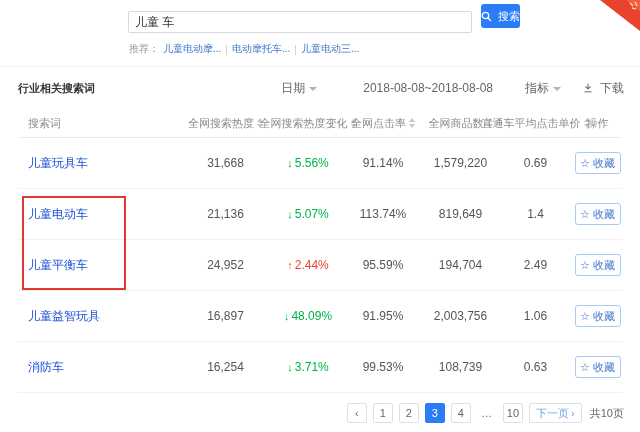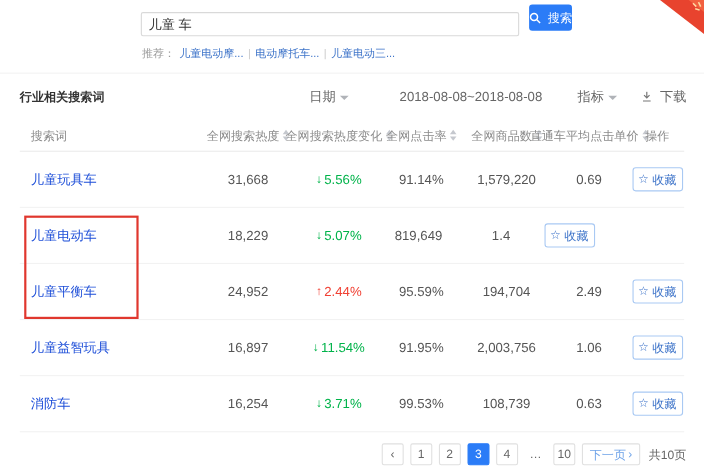--- a/index.html
+++ b/index.html
@@ -207,25 +207,26 @@
             <span class="star">☆</span>
             <span>收藏</span>
           </button>
         </div>
     </div>
 
     <div class="tr row">
       <div class="td c-term">
           <a class="term-link">儿童电动车</a>
         </div>
-      <div class="td c-heat num">18,229</div>
+      <div class="td c-heat num">21,136</div>
       <div class="td c-change change-cell down">
           <span class="arrow">↓</span>
           <span>5.07%</span>
         </div>
+      <div class="td c-ctr num">113.74%</div>
       <div class="td c-products num">819,649</div>
       <div class="td c-cpc num">1.4</div>
       <div class="td c-action">
           <button class="fav-btn">
             <span class="star">☆</span>
             <span>收藏</span>
           </button>
         </div>
     </div>
 
@@ -249,21 +250,21 @@
         </div>
     </div>
 
     <div class="tr row">
       <div class="td c-term">
           <a class="term-link">儿童益智玩具</a>
         </div>
       <div class="td c-heat num">16,897</div>
       <div class="td c-change change-cell down">
           <span class="arrow">↓</span>
-          <span>11.54%</span>
+          <span>48.09%</span>
         </div>
       <div class="td c-ctr num">91.95%</div>
       <div class="td c-products num">2,003,756</div>
       <div class="td c-cpc num">1.06</div>
       <div class="td c-action">
           <button class="fav-btn">
             <span class="star">☆</span>
             <span>收藏</span>
           </button>
         </div>

